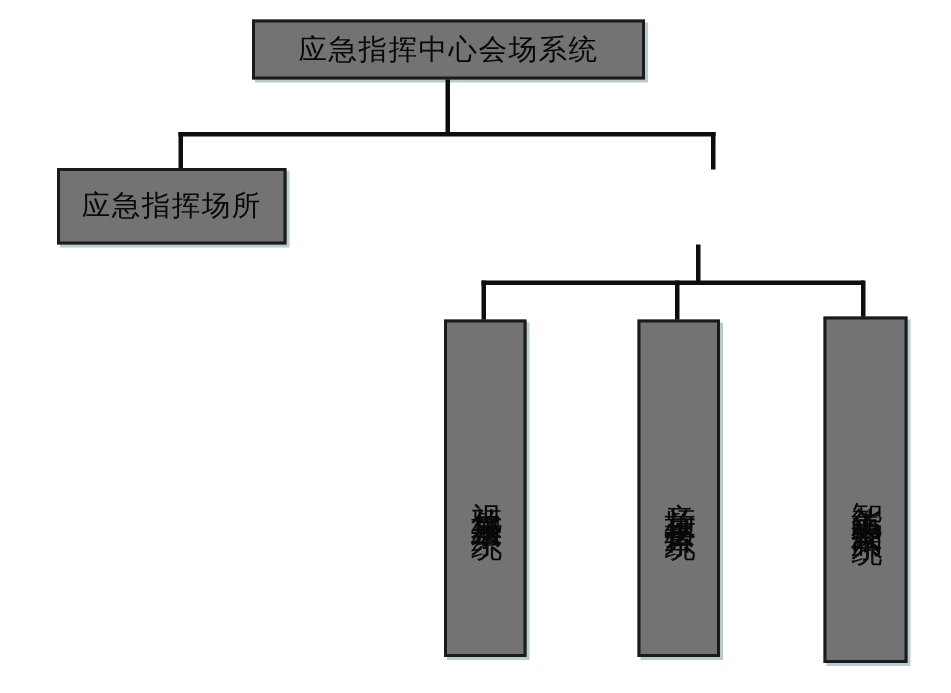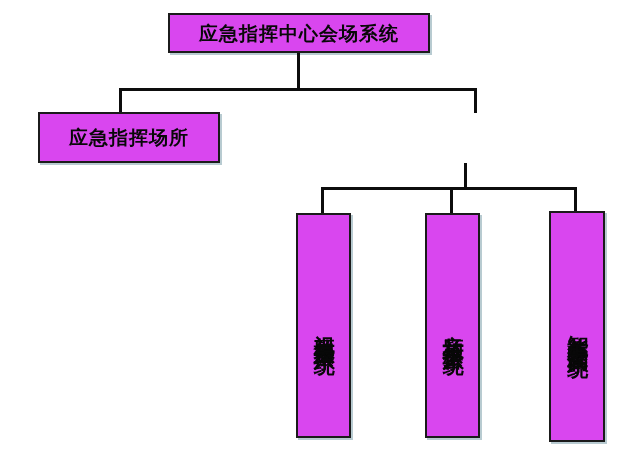--- a/index.html
+++ b/index.html
@@ -10,29 +10,29 @@
   #canvas {
     position: relative;
     width: 634px;
     height: 462px;
     background: #ffffff;
     overflow: hidden;
     font-family: "DejaVu Sans", "Liberation Sans", sans-serif;
   }
   .node {
     position: absolute;
-    background: #d946ef;
+    background: #737373;
     border: 2px solid #1b1b1b;
     box-sizing: border-box;
     box-shadow: 2px 2px 0 0 rgba(125,160,172,0.55);
     display: flex;
     align-items: center;
     justify-content: center;
     color: #080808;
-    font-weight: bold;
+    font-weight: normal;
     letter-spacing: 1px;
     text-align: center;
   }
   .node.horiz {
     font-size: 19px;
     line-height: 1.1;
   }
   .node.vert {
     writing-mode: vertical-rl;
     text-orientation: upright;
@@ -58,21 +58,21 @@
   </div>
 
   <div class="edge v" style="left:297px; top:53px; height:36px;"></div>
 
   <div class="edge h" style="left:119px; top:88px; width:358px;"></div>
 
   <div class="edge v" style="left:119px; top:88px; height:25px;"></div>
 
   <div class="edge v" style="left:474px; top:88px; height:25px;"></div>
 
-  <div class="node horiz" style="left:38px; top:112px; width:182px; height:51px;">
+  <div class="node horiz" style="left:38px; top:112px; width:153px; height:51px;">
     <span>应急指挥场所</span>
   </div>
 
 
   <div class="edge v" style="left:464px; top:163px; height:25px;"></div>
 
   <div class="edge h" style="left:321px; top:187px; width:255px;"></div>
 
   <div class="edge v" style="left:321px; top:187px; height:27px;"></div>
   <div class="edge v" style="left:450px; top:187px; height:27px;"></div>

